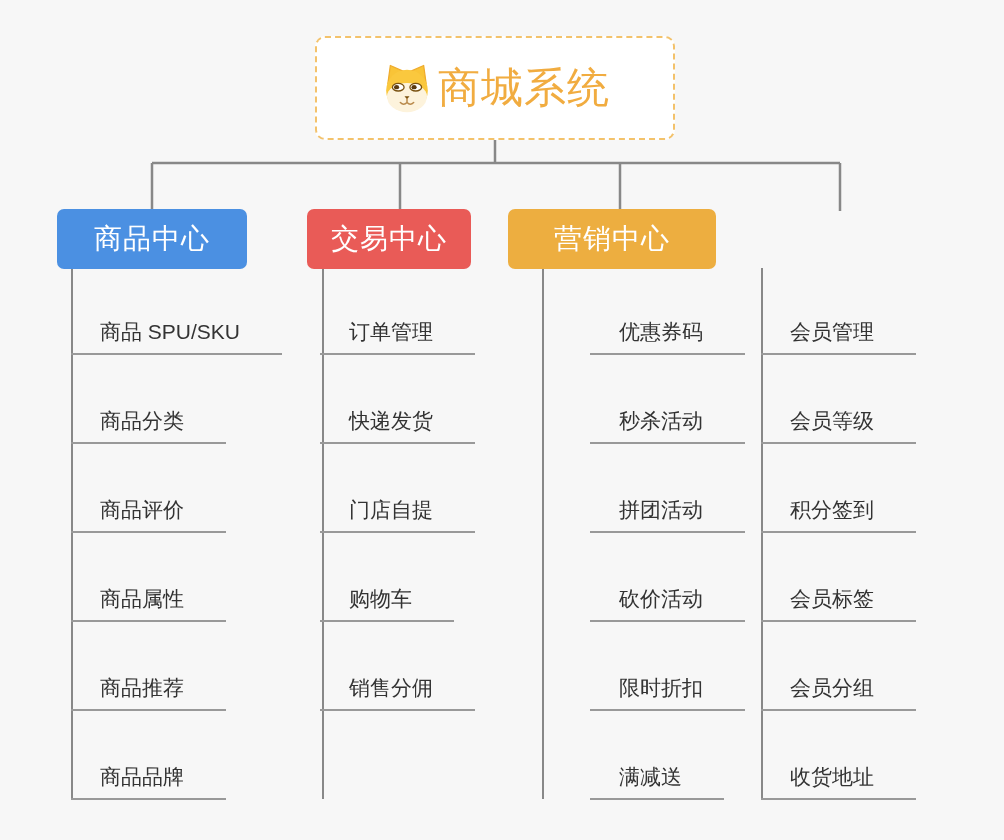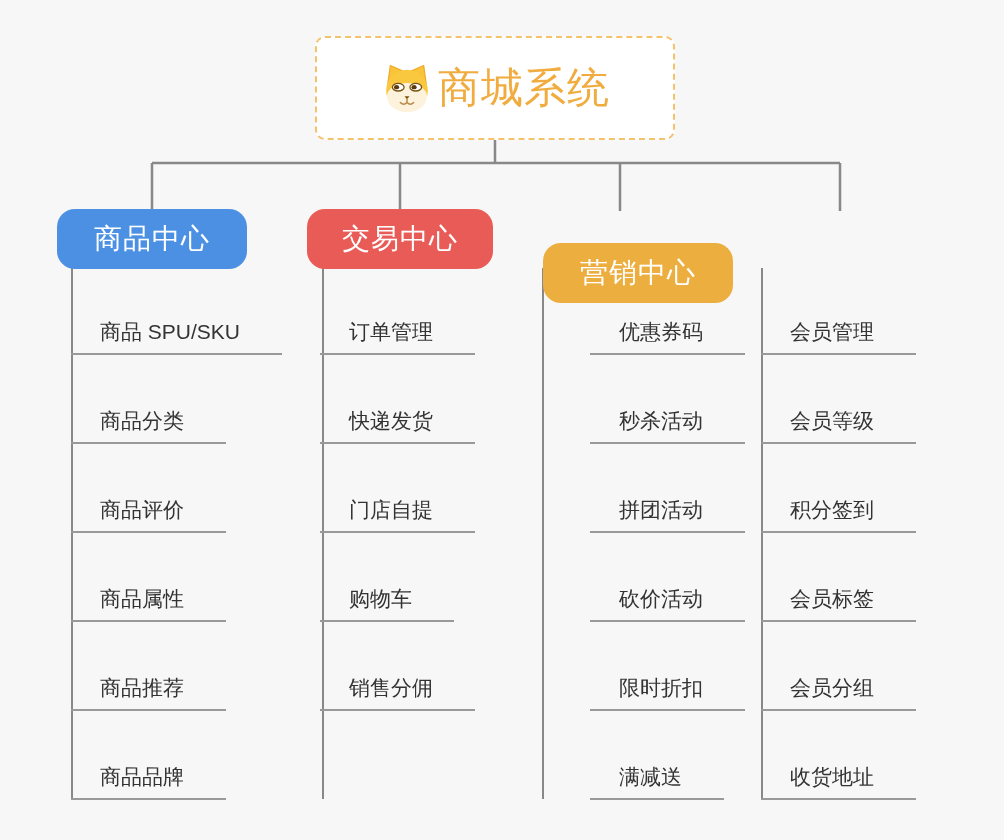--- a/index.html
+++ b/index.html
@@ -40,33 +40,33 @@
     color:#F1AC40;
     letter-spacing:1px;
     white-space:nowrap;
   }
   .dog-icon{width:54px;height:50px;flex:0 0 auto;}
   
   .branch-box{
     position:absolute;
     top:209px;
     height:60px;
-    border-radius:18px;
+    border-radius:7px;
     display:flex;
     align-items:center;
     justify-content:center;
     color:#ffffff;
     font-size:28px;
     letter-spacing:1px;
     z-index:2;
     white-space:nowrap;
   }
   .branch-0{left:57px;width:190px;}
-  .branch-1{left:307px;width:186px;}
-  .branch-2{left:543px;width:190px;margin-top:34px;}
+  .branch-1{left:307px;width:164px;}
+  .branch-2{left:508px;width:208px;}
   .branch-3{left:745px;width:190px;}
   
   .column{
     position:absolute;
     top:266px;
     z-index:1;
   }
   .col-0{left:71px;}
   .col-1{left:320px;}
   .col-2{left:542px;padding-left:48px;}

